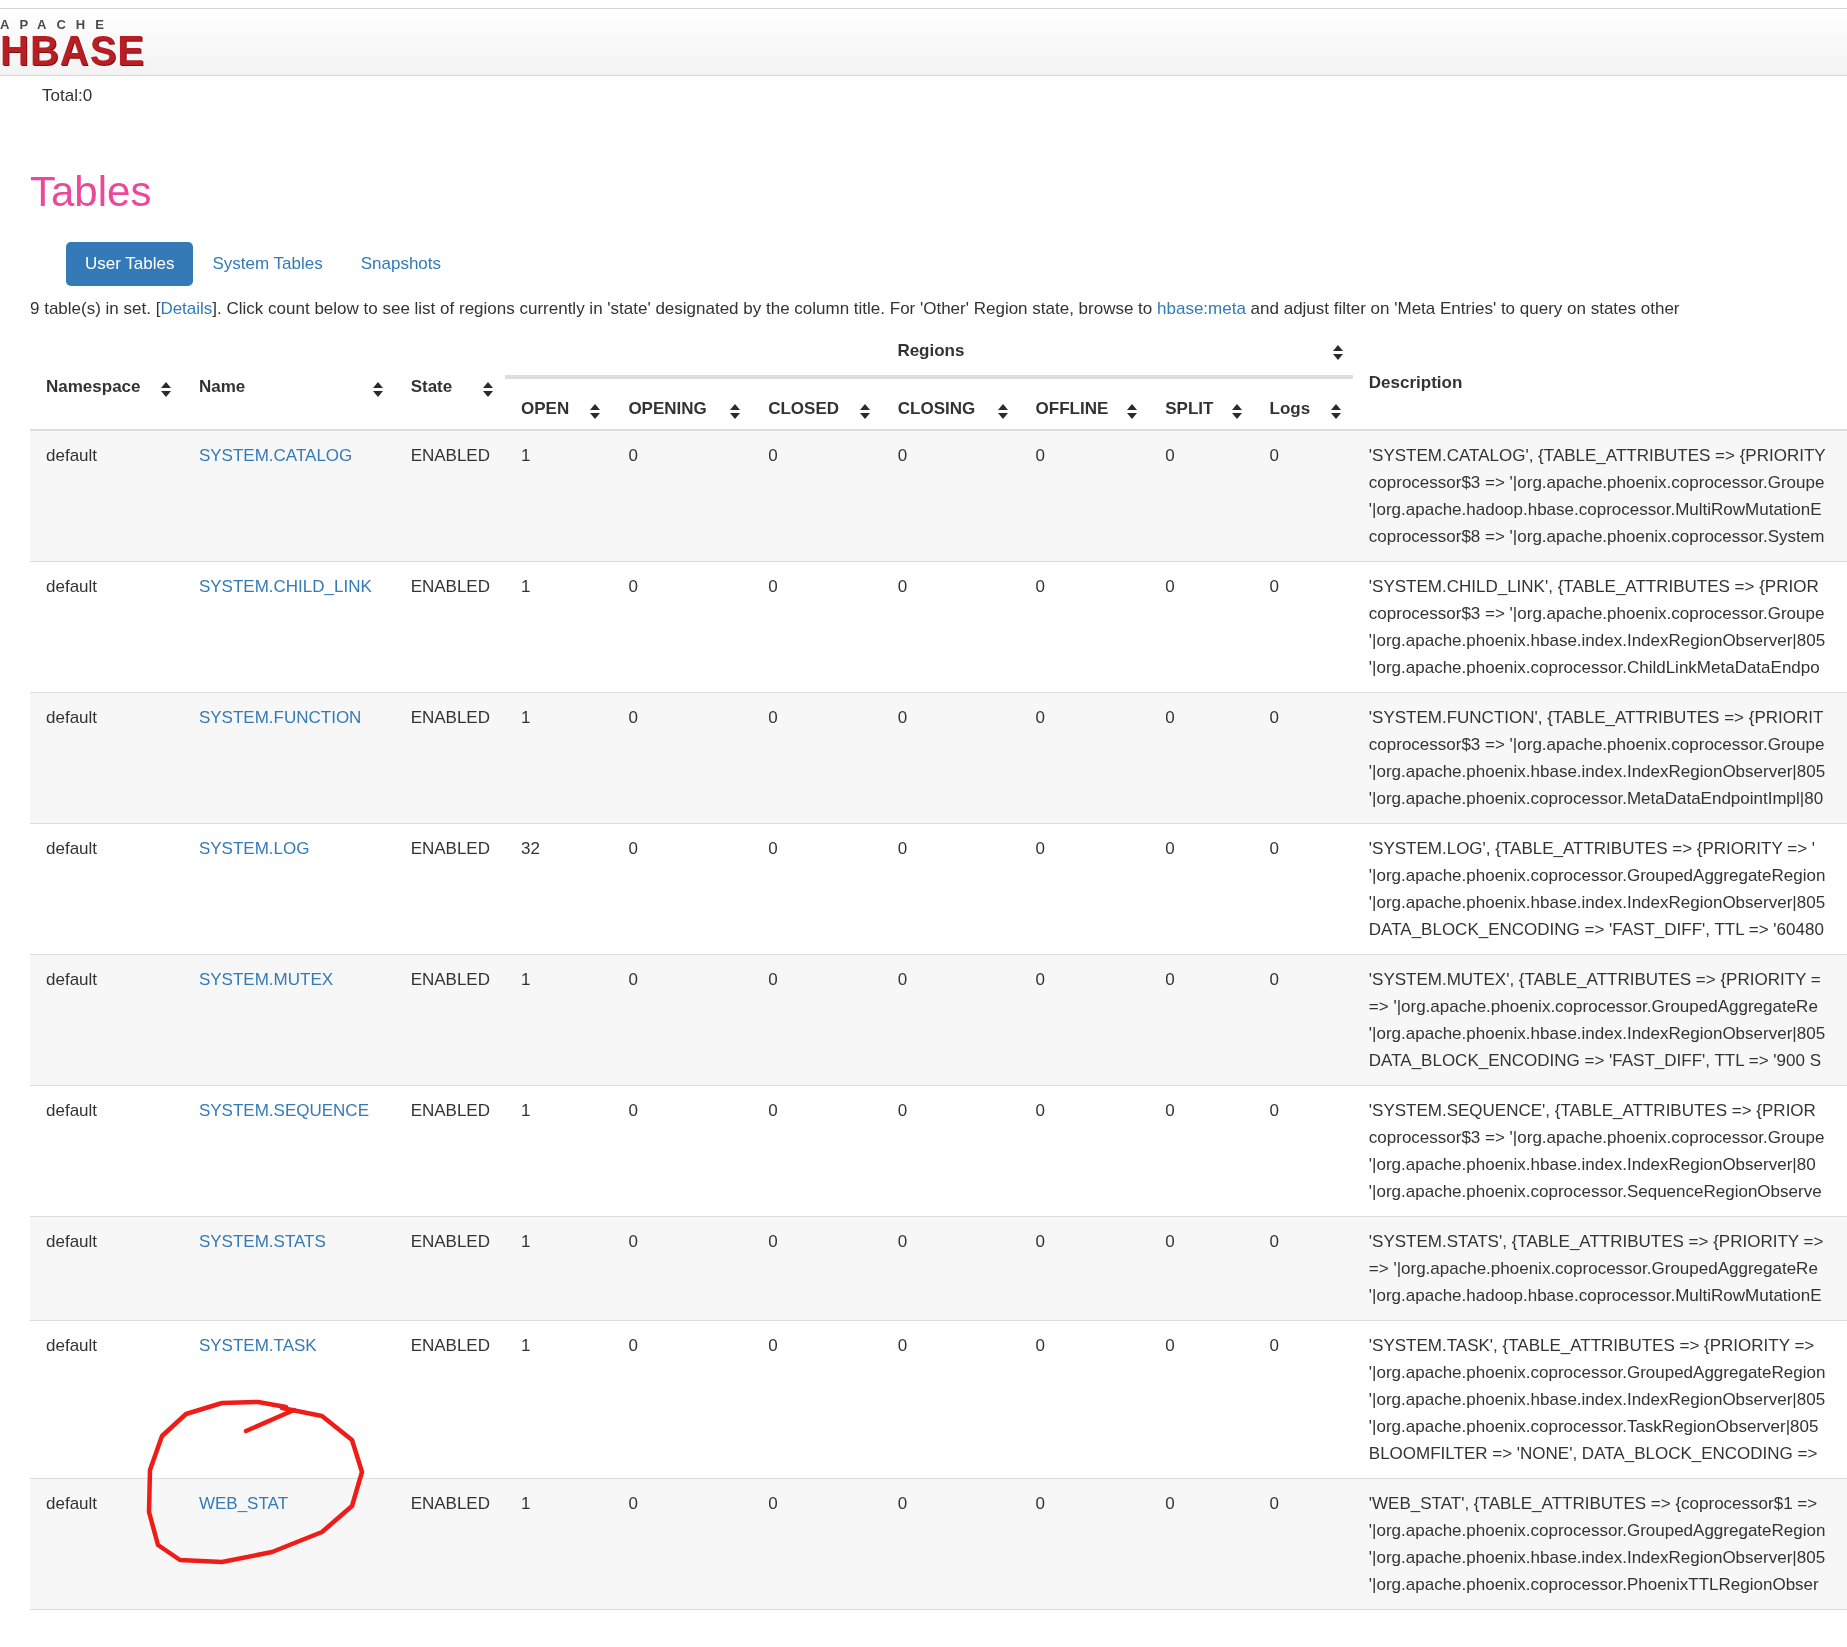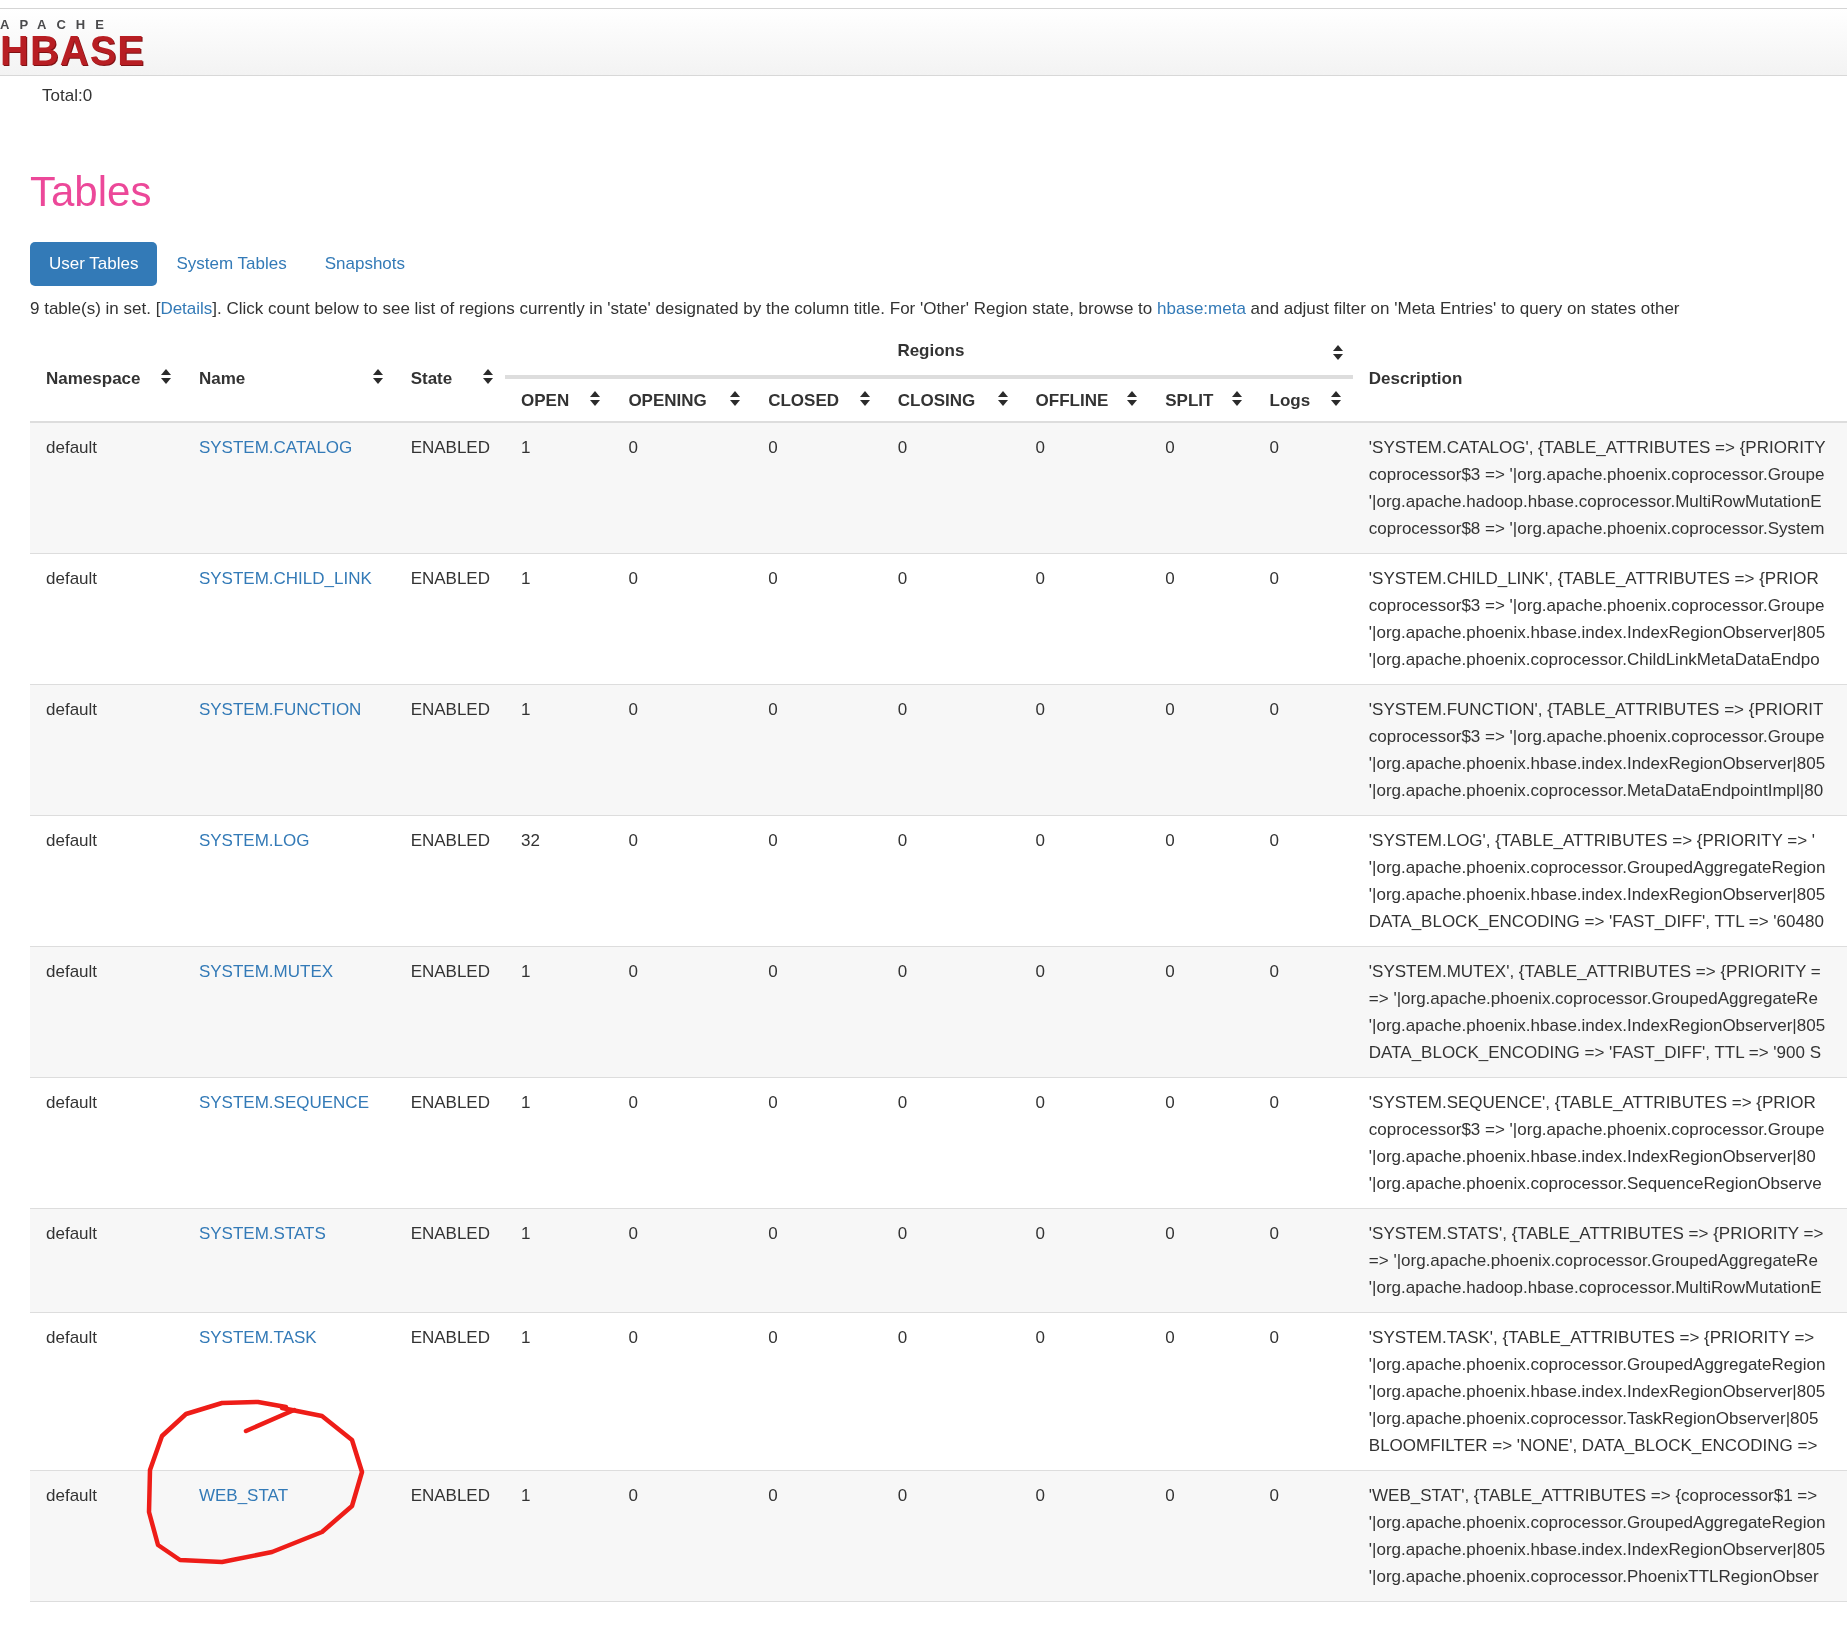--- a/index.html
+++ b/index.html
@@ -19,38 +19,38 @@
   .nav-items { display:flex; align-items:stretch; }
   .nav-item { display:flex; align-items:center; padding:0 21px; font-size:17px;
     color:#777; text-decoration:none; cursor:pointer; }
   .nav-item.active { background:#e5e5e5; color:#555; }
 
   .total { padding:10px 16px 0 42px; font-size:17px; color:#333; }
 
   
   .content { padding:0 0 0 30px; }
   h1.page-title { margin-top:62px; font-size:42px; font-weight:500; color:#ec4899; }
-  .pills { margin-top:26px; display:flex; list-style:none; }
+  .pills { margin-top:26px; display:flex; list-style:none;margin-left:36px; }
   .pill { font-size:17px; color:#337ab7; padding:12px 19px; border-radius:5px; cursor:pointer; }
   .pill.active { background:#337ab7; color:#fff; }
   .summary { margin-top:13px; font-size:17px; color:#333; white-space:nowrap; }
   .summary a { color:#337ab7; text-decoration:none; cursor:pointer; }
 
   
   .tablewrap { width:1847px; overflow:hidden; margin-top:18px; }
   table.tables { table-layout:fixed; border-collapse:collapse; width:2350px;
     font-size:17px; color:#333; margin-left:30px; }
   thead th { font-weight:bold; text-align:left; padding:6px 12px 6px 16px; }
   thead { border-bottom:2px solid #ddd; }
   th.rowspan2 { vertical-align:middle; }
   th.regions-th { text-align:center; vertical-align:top; position:relative;
     border-bottom:4px solid #ddd; padding-top:4px; height:40px; }
   th.regions-th .sort { position:absolute; right:10px; top:8px; }
   tr.subhead th { padding-top:12px; padding-bottom:10px; }
-  .hw { display:flex; align-items:flex-start; justify-content:space-between; }
+  .hw { display:flex; align-items:flex-end; justify-content:space-between;margin-top:8px; }
   .sort { display:inline-flex; flex-direction:column; gap:3px; margin-left:8px; cursor:pointer; }
   .sort i { display:block; width:0; height:0; border-left:5px solid transparent;
     border-right:5px solid transparent; }
   .sort .up { border-bottom:6px solid #2b2b2b; }
   .sort .dn { border-top:6px solid #2b2b2b; }
   tbody td { vertical-align:top; padding:11px 12px 11px 16px; line-height:27px;
     border-top:1px solid #ddd; }
   tbody tr:nth-child(odd) { background:#f7f7f7; }
   tbody tr:last-child { border-bottom:1px solid #ddd; }
   table.tables tbody { border-bottom:1px solid #ddd; }

